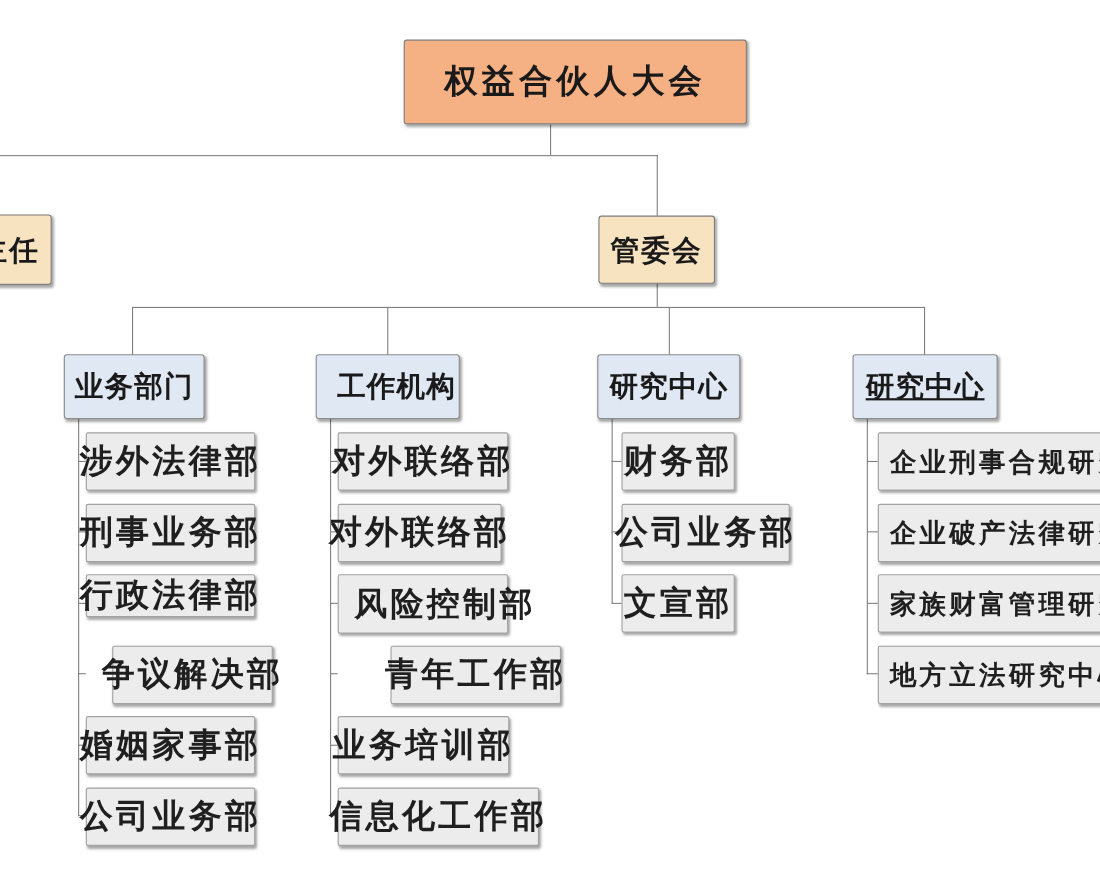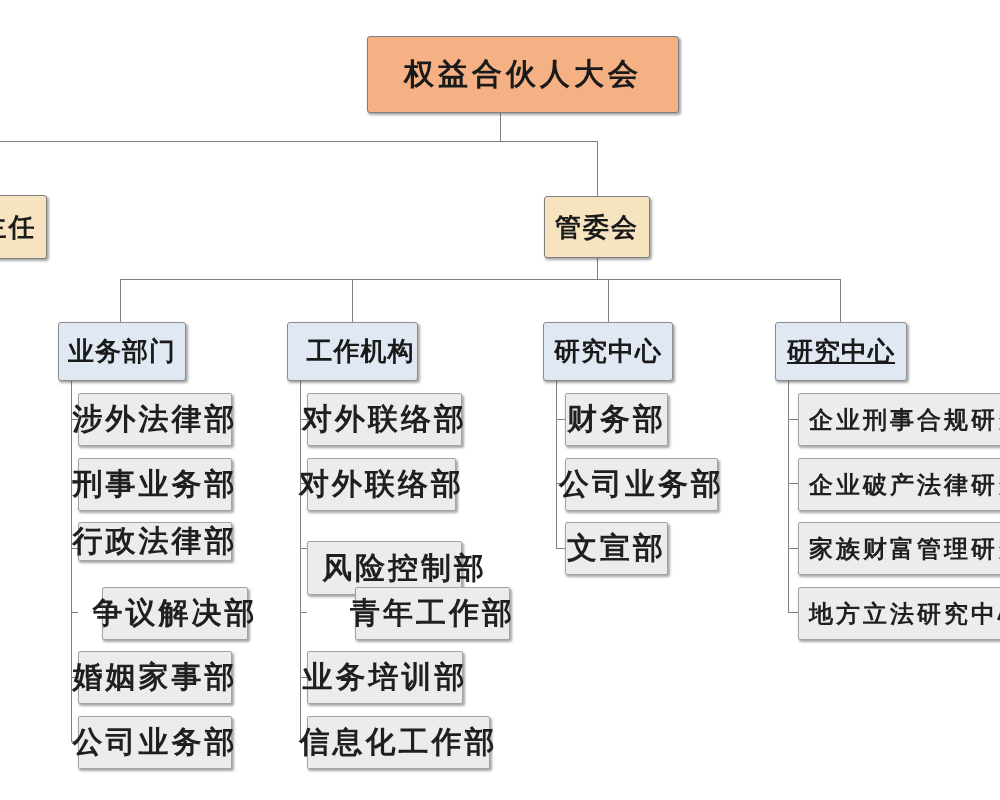--- a/index.html
+++ b/index.html
@@ -99,21 +99,21 @@
 
   <div class="box leaf-node" style="left:78px; top:393px; width:154px; height:53px;">涉外法律部</div>
   <div class="box leaf-node" style="left:78px; top:458px; width:154px; height:53px;">刑事业务部</div>
   <div class="box leaf-node" style="left:78px; top:522px; width:154px; height:39px;">行政法律部</div>
   <div class="box leaf-node" style="left:78px; top:587px; width:146px; height:53px;margin-left:24px;">争议解决部</div>
   <div class="box leaf-node" style="left:78px; top:651px; width:154px; height:53px;">婚姻家事部</div>
   <div class="box leaf-node" style="left:78px; top:716px; width:154px; height:53px;">公司业务部</div>
 
   <div class="box leaf-node" style="left:307px; top:393px; width:155px; height:53px;">对外联络部</div>
   <div class="box leaf-node" style="left:307px; top:458px; width:149px; height:53px;text-align:center;">对外联络部</div>
-  <div class="box leaf-node" style="left:307px; top:541px; width:155px; height:54px;padding-left:40px;">风险控制部</div>
+  <div class="box leaf-node" style="left:307px; top:522px; width:155px; height:54px;padding-left:40px;">风险控制部</div>
   <div class="box leaf-node" style="left:307px; top:587px; width:155px; height:53px;margin-left:48px;">青年工作部</div>
   <div class="box leaf-node" style="left:307px; top:651px; width:156px; height:53px;">业务培训部</div>
   <div class="box leaf-node" style="left:307px; top:716px; width:183px; height:53px;">信息化工作部</div>
 
   <div class="box leaf-node" style="left:565px; top:393px; width:103px; height:53px;">财务部</div>
   <div class="box leaf-node" style="left:565px; top:458px; width:153px; height:53px;">公司业务部</div>
   <div class="box leaf-node" style="left:565px; top:522px; width:103px; height:53px;">文宣部</div>
 
   <div class="box leaf-node leaf-left" style="left:798px; top:393px; width:292px; height:53px;">企业刑事合规研究中心</div>
   <div class="box leaf-node leaf-left" style="left:798px; top:458px; width:292px; height:53px;">企业破产法律研究中心</div>

